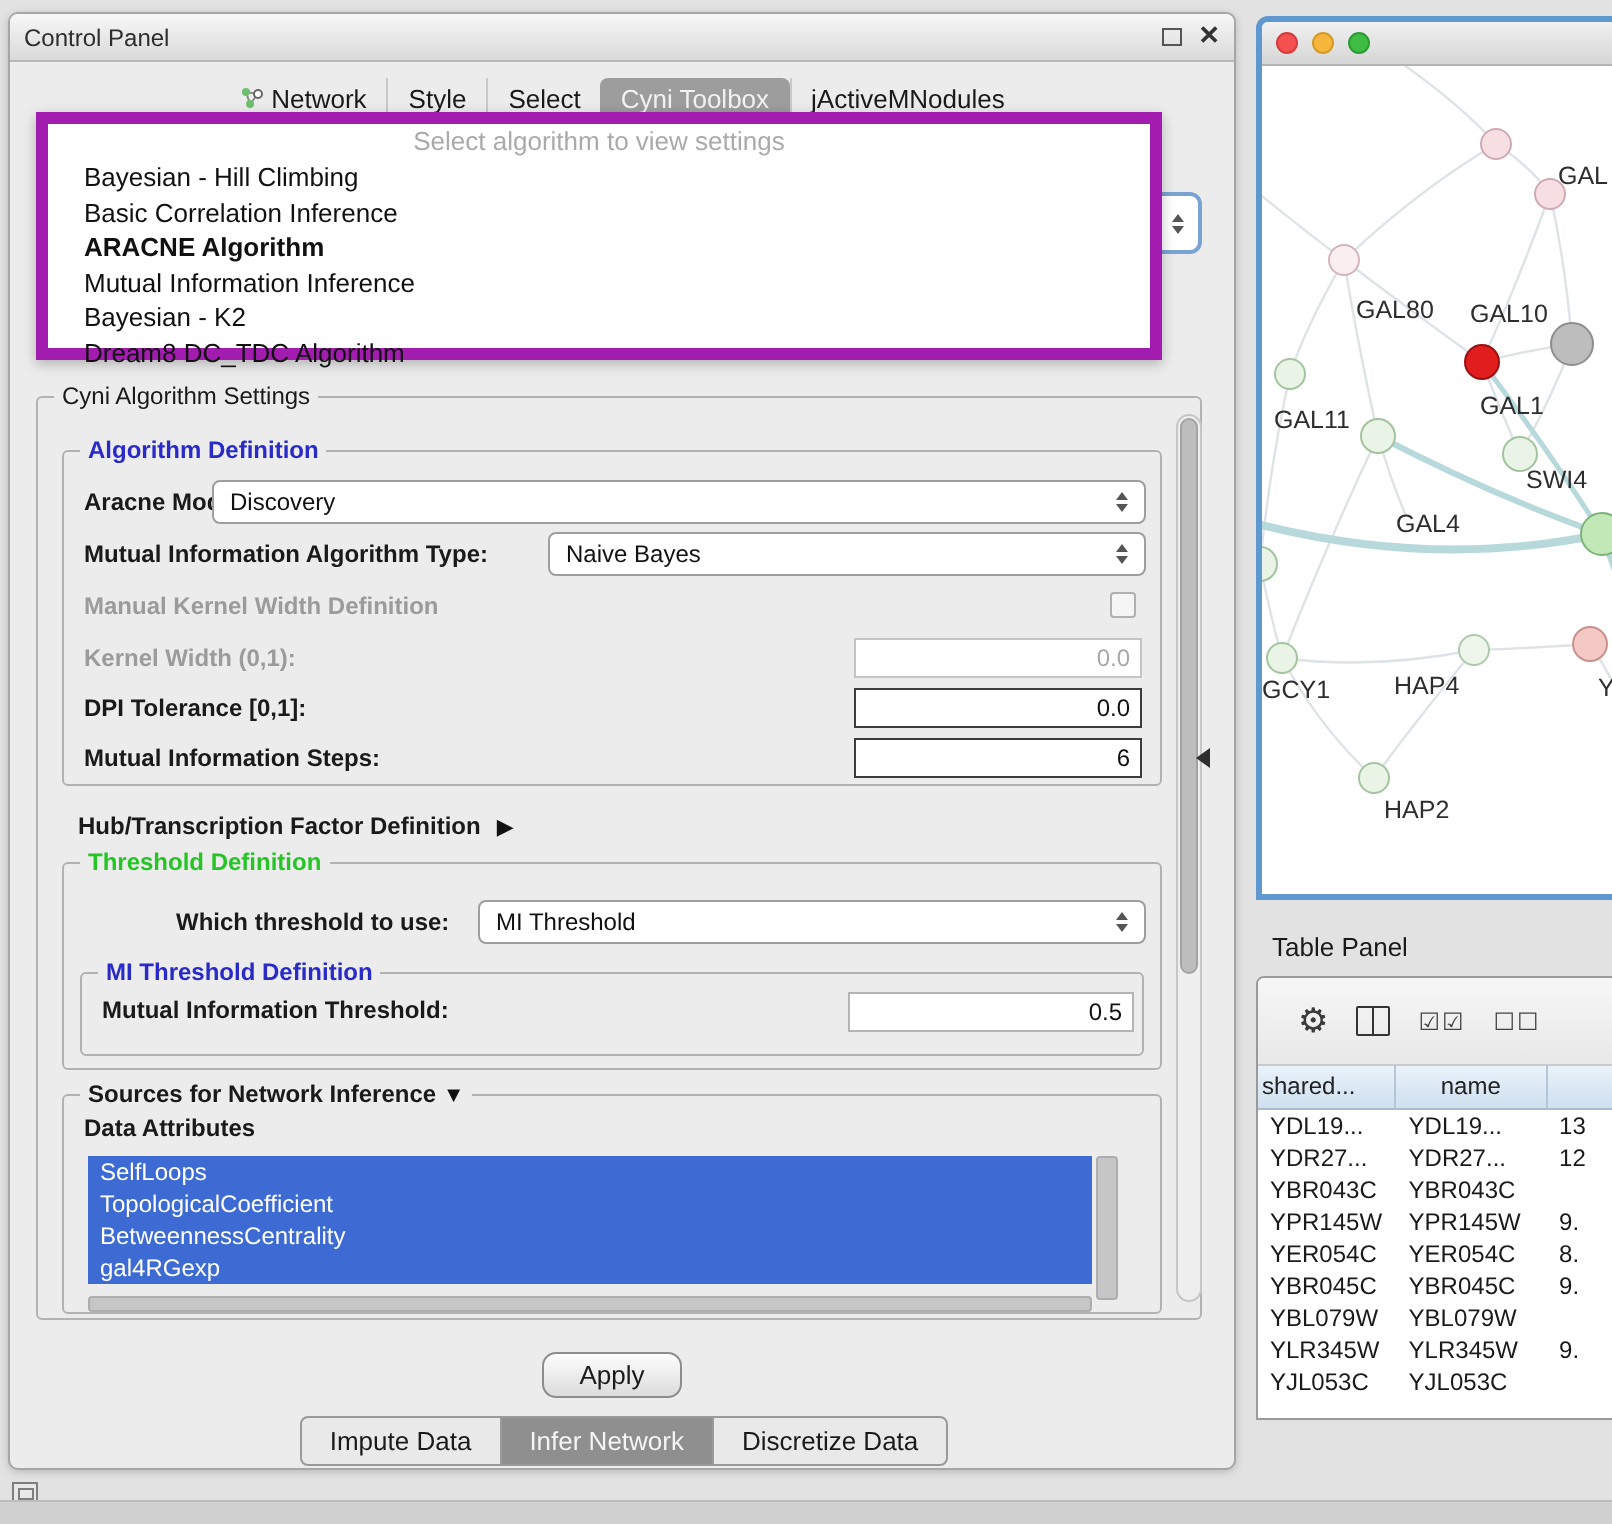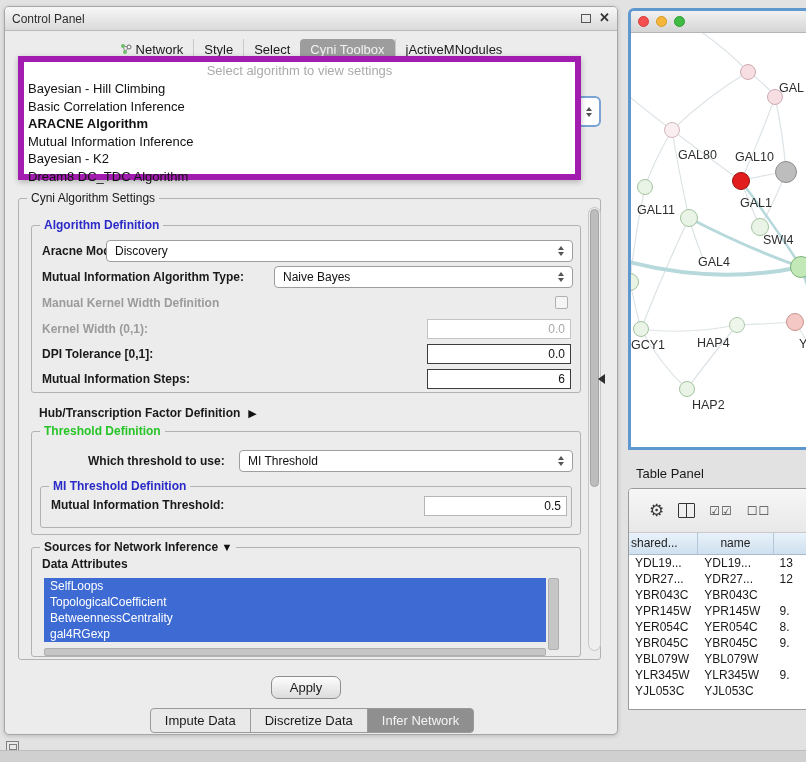--- a/index.html
+++ b/index.html
@@ -21,21 +21,21 @@
   
   .cp-tabs { position:absolute; left:0; top:30px; width:100%; display:flex; justify-content:center; align-items:center; height:24px; }
   .cp-tab { padding:3px 10px; font-size:13px; color:#1a1a1a; border-left:1px solid #c9c9c9; display:flex; align-items:center; gap:4px; }
   .cp-tab:first-child { border-left:none; }
   .cp-tab.active { background:#9d9d9d; color:#f2f2f2; border-radius:4px; border-left:none; }
 
   
   .popup { position:absolute; left:13px; top:49px; width:563px; height:124px; background:#ffffff;
         border:6px solid #a21caf; box-shadow:0 2px 6px rgba(0,0,0,.25); z-index:20; }
   .popup-placeholder { height:18px; line-height:18px; text-align:center; color:#aaaaaa; font-size:13px; }
-  .popup-item { height:17.5px; line-height:17.5px; padding-left:4px; font-size:13px; color:#111; white-space:nowrap; }
+  .popup-item { height:17.5px; line-height:17.5px; padding-left:18px; font-size:13px; color:#111; white-space:nowrap; }
   .popup-item.sel { font-weight:bold; }
 
   
   .combo-fragment { position:absolute; left:554px; top:89px; width:42px; height:31px; background:#fff;
         border:2px solid #7aa3d4; border-radius:6px; z-index:5; }
   .combo-fragment .combo-arrows { right:7px; }
 
   
   .group { position:absolute; border:1px solid #b2b2b2; border-radius:3px; }
   .legend { position:absolute; top:-8px; left:8px; background:#ececec; padding:0 4px; font-size:12px; white-space:nowrap; }
@@ -269,22 +269,22 @@
         <div class="attr-hscroll"></div>
       </div>
     </div>
 
     <div class="collapse-arrow"></div>
 
     <div class="apply-btn">Apply</div>
 
     <div class="bottom-tabs">
       <span class="btab">Impute Data</span>
+      <span class="btab active">Infer Network</span>
       <span class="btab">Discretize Data</span>
-      <span class="btab active">Infer Network</span>
     </div>
   </div>
 
   <div class="netwin">
     <div class="net-titlebar">
       <span class="lights">
         <span class="light red"></span>
         <span class="light yellow"></span>
         <span class="light green"></span>
       </span>

